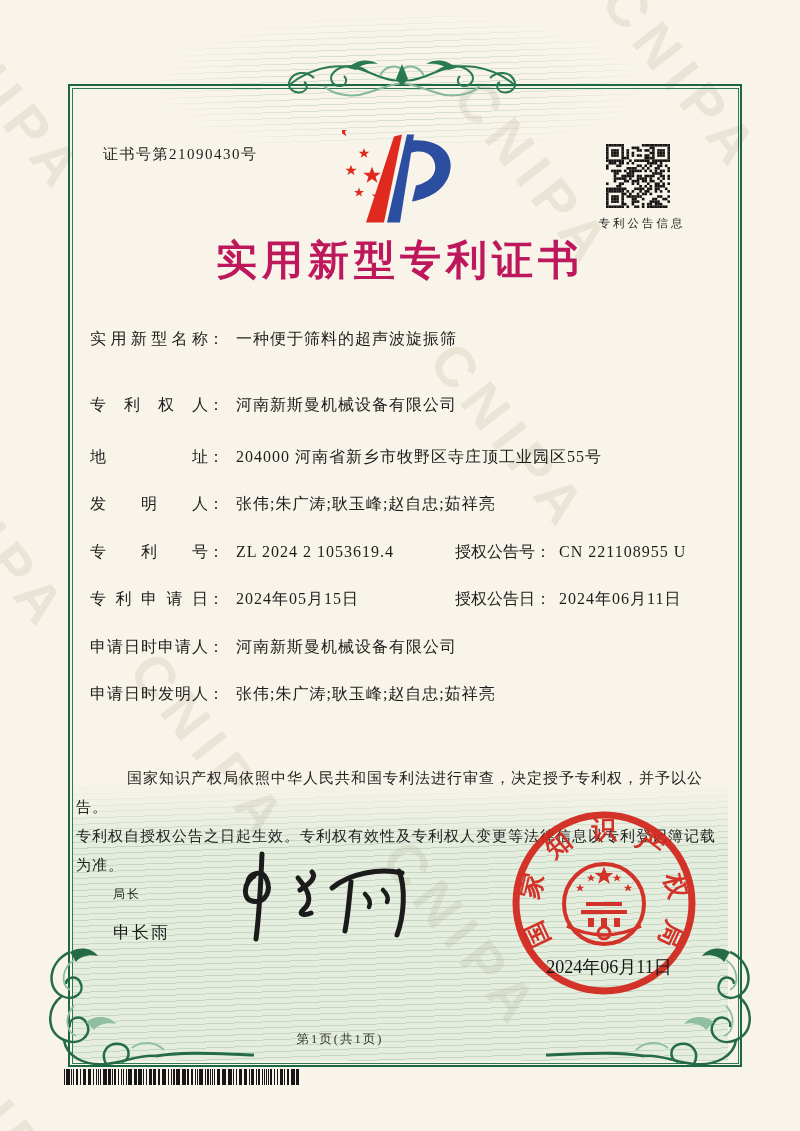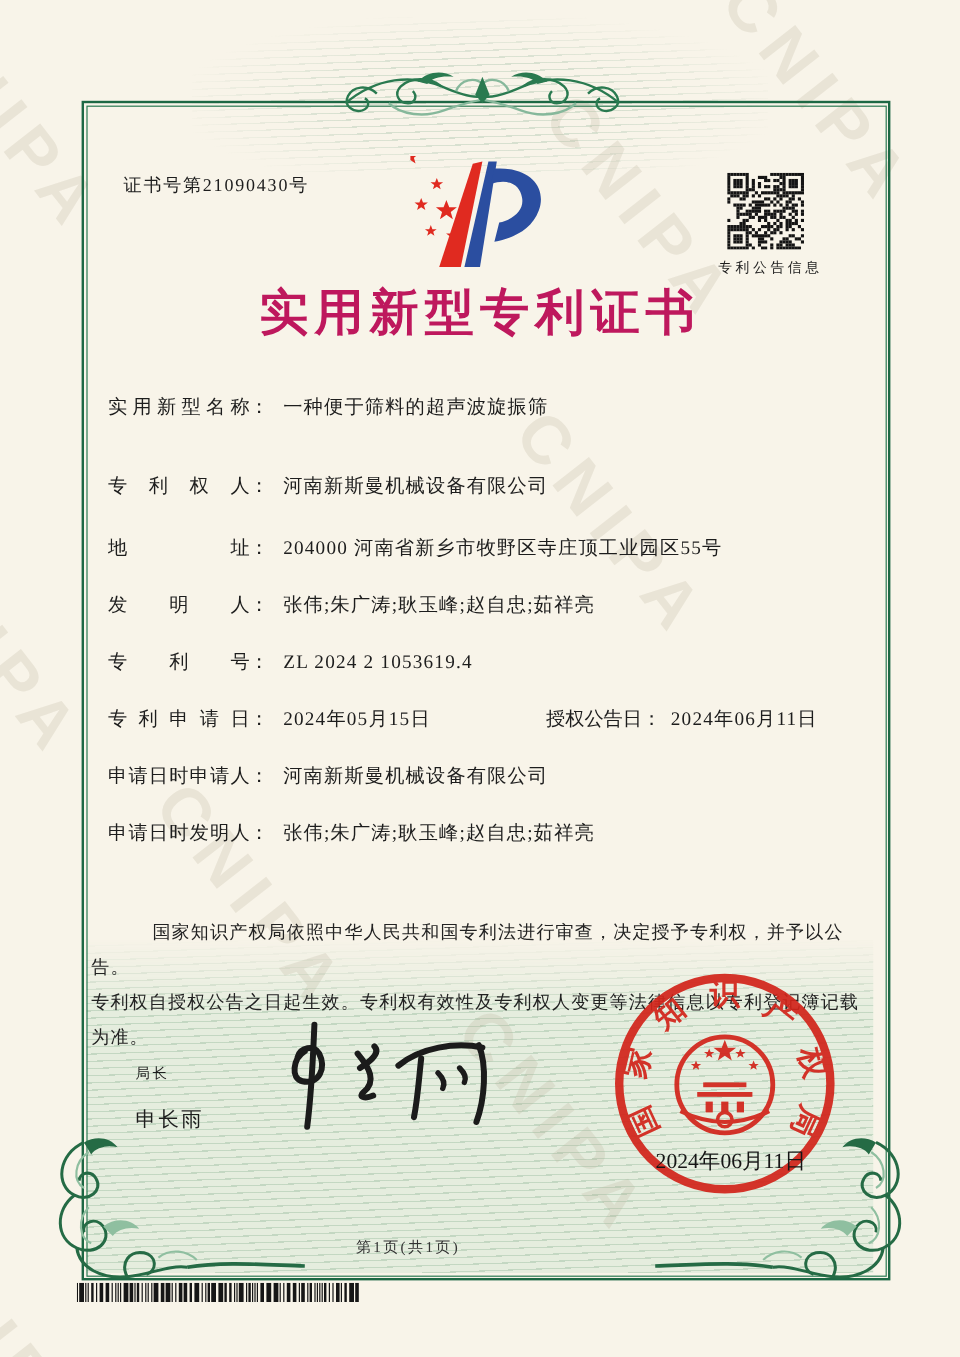--- a/index.html
+++ b/index.html
@@ -485,20 +485,23 @@
     <span class="lbl">专利权人</span><span class="colon">：</span><span class="val">河南新斯曼机械设备有限公司</span>
   </div>
   <div class="row" style="top:447px">
     <span class="lbl">地址</span><span class="colon">：</span><span class="val">204000 河南省新乡市牧野区寺庄顶工业园区55号</span>
   </div>
   <div class="row" style="top:494px">
     <span class="lbl">发明人</span><span class="colon">：</span><span class="val">张伟;朱广涛;耿玉峰;赵自忠;茹祥亮</span>
   </div>
   <div class="row" style="top:542px;width:640px">
     <span class="lbl">专利号</span><span class="colon">：</span><span class="val">ZL 2024 2 1053619.4</span>
+    <span class="col2">
+      <span>授权公告号</span><span class="colon">：</span><span class="val">CN 221108955 U</span>
+    </span>
   </div>
   <div class="row" style="top:589px;width:640px">
     <span class="lbl">专利申请日</span><span class="colon">：</span><span class="val">2024年05月15日</span>
     <span class="col2">
       <span>授权公告日</span><span class="colon">：</span><span class="val">2024年06月11日</span>
     </span>
   </div>
   <div class="row" style="top:637px">
     <span class="lbl">申请日时申请人</span><span class="colon">：</span><span class="val">河南新斯曼机械设备有限公司</span>
   </div>

